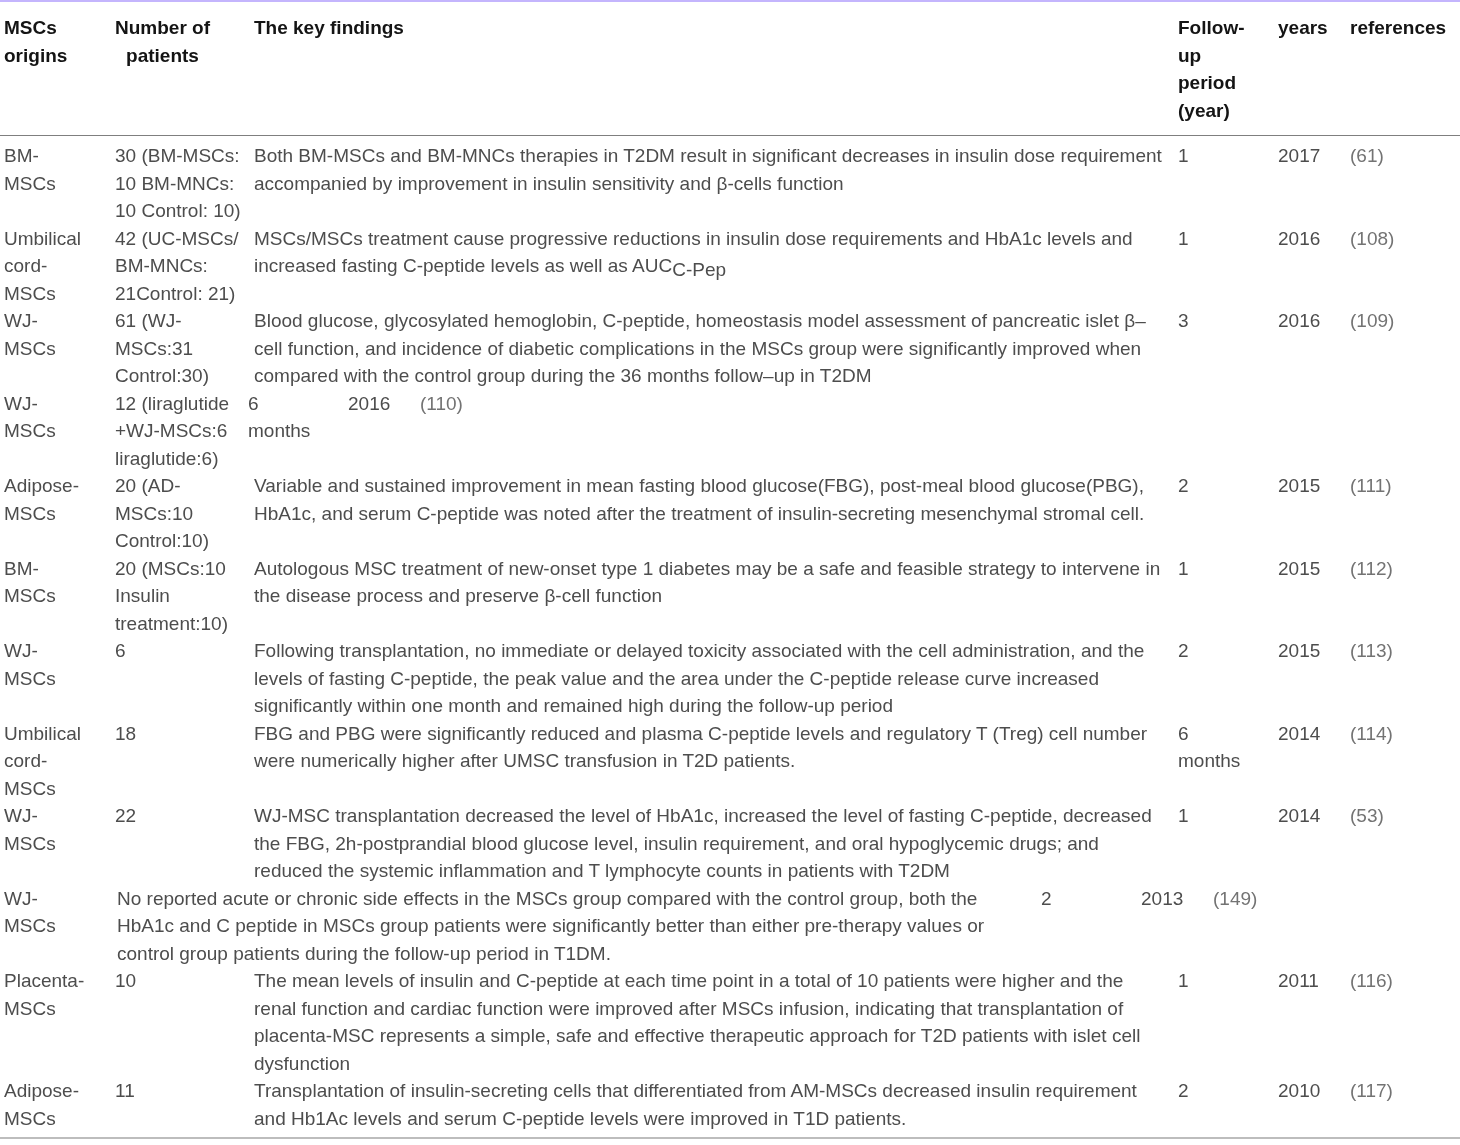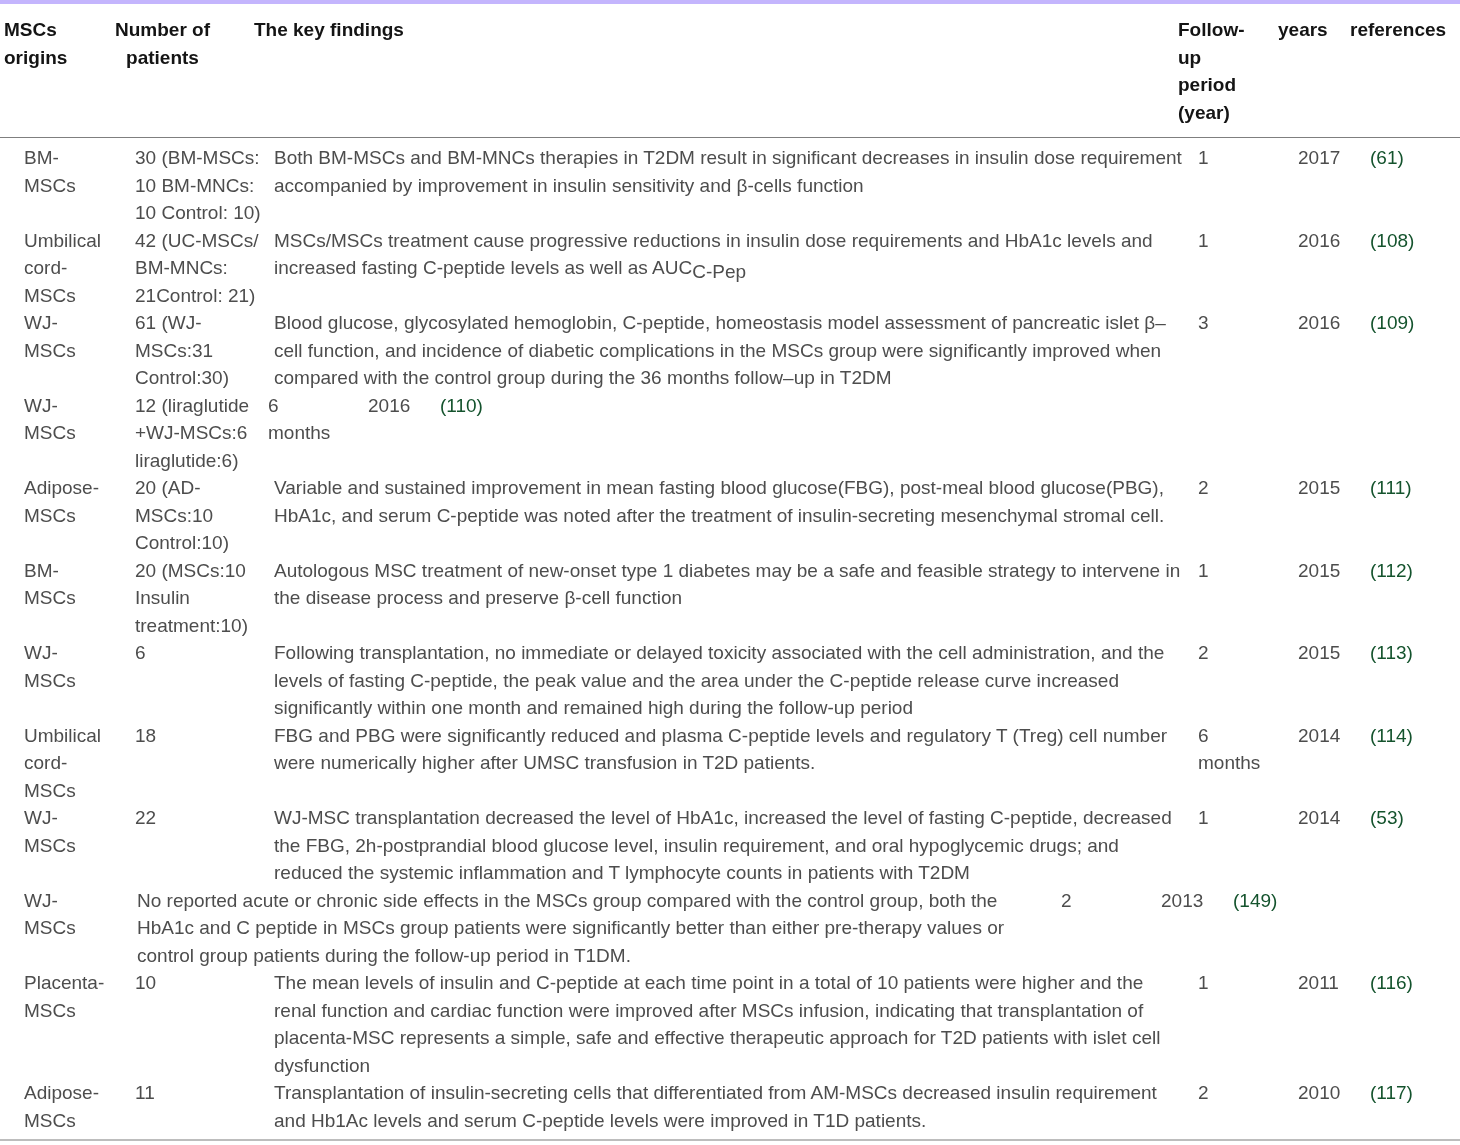--- a/index.html
+++ b/index.html
@@ -2,40 +2,40 @@
 <html><head>
 <meta charset="utf-8">
 <style>
   html,body{margin:0;padding:0;background:#ffffff;}
   body{
     width:1460px;height:1145px;
     font-family:"Liberation Sans","DejaVu Sans",sans-serif;
     font-size:19px;line-height:27.5px;color:#4d4d4d;
     -webkit-font-smoothing:antialiased;
   }
-  .paper-table{border-top:4px solid #c4b5fd;}
+  .paper-table{border-top:2px solid #c4b5fd;}
   .thead{
     display:flex;align-items:flex-start;
     padding:12px 0 11px 0;
     border-bottom:1.5px solid #7f7f7f;
     font-weight:bold;color:#141414;
   }
   .tbody{padding-top:6px;padding-bottom:5px;border-bottom:2px solid #bdbdbd;}
-  .row{display:flex;align-items:flex-start;padding-left:20px;}
+  .row{display:flex;align-items:flex-start;}
   .cell{box-sizing:border-box;}
   .c1{flex:0 0 111px;padding-left:4px;}
   .c2{flex:0 0 137px;padding-left:4px;}
   .c3{flex:0 0 930px;padding-left:6px;padding-right:14px;}
   .c4{flex:0 0 100px;}
   .c5{flex:0 0 72px;}
   .c6{flex:0 0 110px;}
   .center{text-align:left;}
   .pre{white-space:pre-line;}
   .center-block{display:inline-block;text-align:center;white-space:pre-line;}
-  .ref{color:#14532d;}
+  .ref{color:#737373;}
   sub.cpep{font-size:19px;line-height:0;vertical-align:-4px;letter-spacing:0;}
 </style>
 </head>
 <body>
 
 <div class="paper-table">
   <div class="thead">
     <div class="cell c1 pre">MSCs
 origins</div>
     <div class="cell c2"><span class="center-block">Number of

